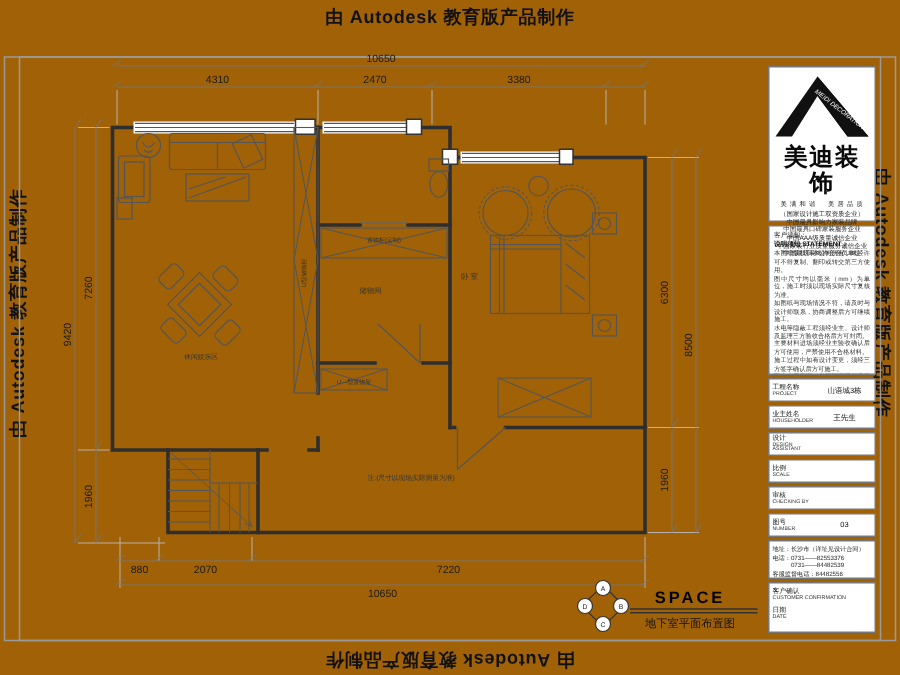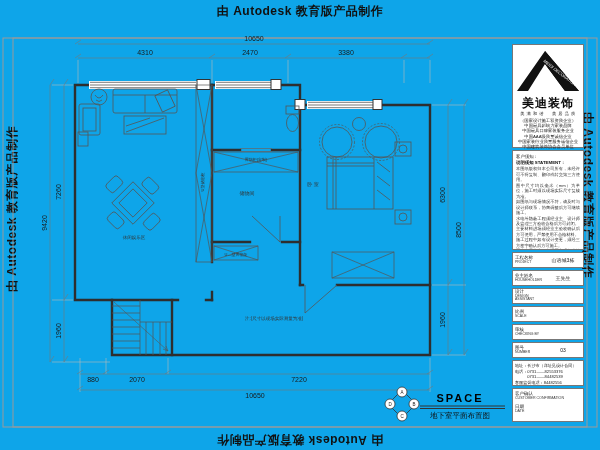--- a/index.html
+++ b/index.html
@@ -1,28 +1,28 @@
 <!DOCTYPE html>
 <html><head>
 <meta charset="utf-8">
 <style>
   html,body{margin:0;padding:0;background:#e8e8e8;}
-  .page{position:relative;width:600px;height:450px;background:#0ea5e9;overflow:hidden;
+  .page{position:relative;width:600px;height:450px;background:#a16207;overflow:hidden;
         font-family:"Liberation Sans",sans-serif;color:#1a1a1a;}
   .stamp{position:absolute;font-size:12px;font-weight:bold;color:#111;white-space:nowrap;
          letter-spacing:0.5px;font-family:"Liberation Sans",sans-serif;}
   .stamp-top{left:50%;top:3px;transform:translateX(-50%);}
   .stamp-bottom{left:50%;top:431px;transform:translateX(-50%) rotate(180deg);}
   .stamp-left{left:4px;top:292px;transform:rotate(-90deg);transform-origin:0 0;}
   .stamp-right{left:596px;top:112px;transform:rotate(90deg);transform-origin:0 0;}
   svg.plan{position:absolute;left:0;top:0;}
   .tb{position:absolute;left:512px;top:44px;width:72px;}
   .tb .box{border:1px solid #777;background:#fff;margin-bottom:2px;box-sizing:border-box;width:72px;}
   .logoBox{height:104px;padding:2px 2px 1px 2px;text-align:center;}
-  .brand{font-size:12px;font-weight:bold;letter-spacing:1px;color:#0a0a0a;line-height:1.05;}
+  .brand{font-size:16px;font-weight:bold;letter-spacing:1px;color:#0a0a0a;line-height:1.05;}
   .tagline{font-size:4.2px;color:#222;letter-spacing:0.5px;margin-top:1px;}
   .certs{margin-top:2px;font-size:4.3px;line-height:1.25;color:#222;}
   .stateBox{height:100px;padding:3px;font-size:4.2px;line-height:1.3;color:#333;overflow:hidden;}
   .stateBox .h1{font-size:4.4px;color:#111;}
   .stateBox .h2{font-size:4.4px;font-weight:bold;color:#111;margin-bottom:1px;}
   .stateBox .ln{text-align:justify;}
   .rowBox{height:16px;display:flex;align-items:center;padding:1px 2px;}
   .rowBox .lab{width:30px;}
   .rowBox .cn{font-size:4.5px;color:#111;line-height:1.1;}
   .rowBox .en{font-size:3.5px;color:#333;line-height:1.1;text-transform:uppercase;}

